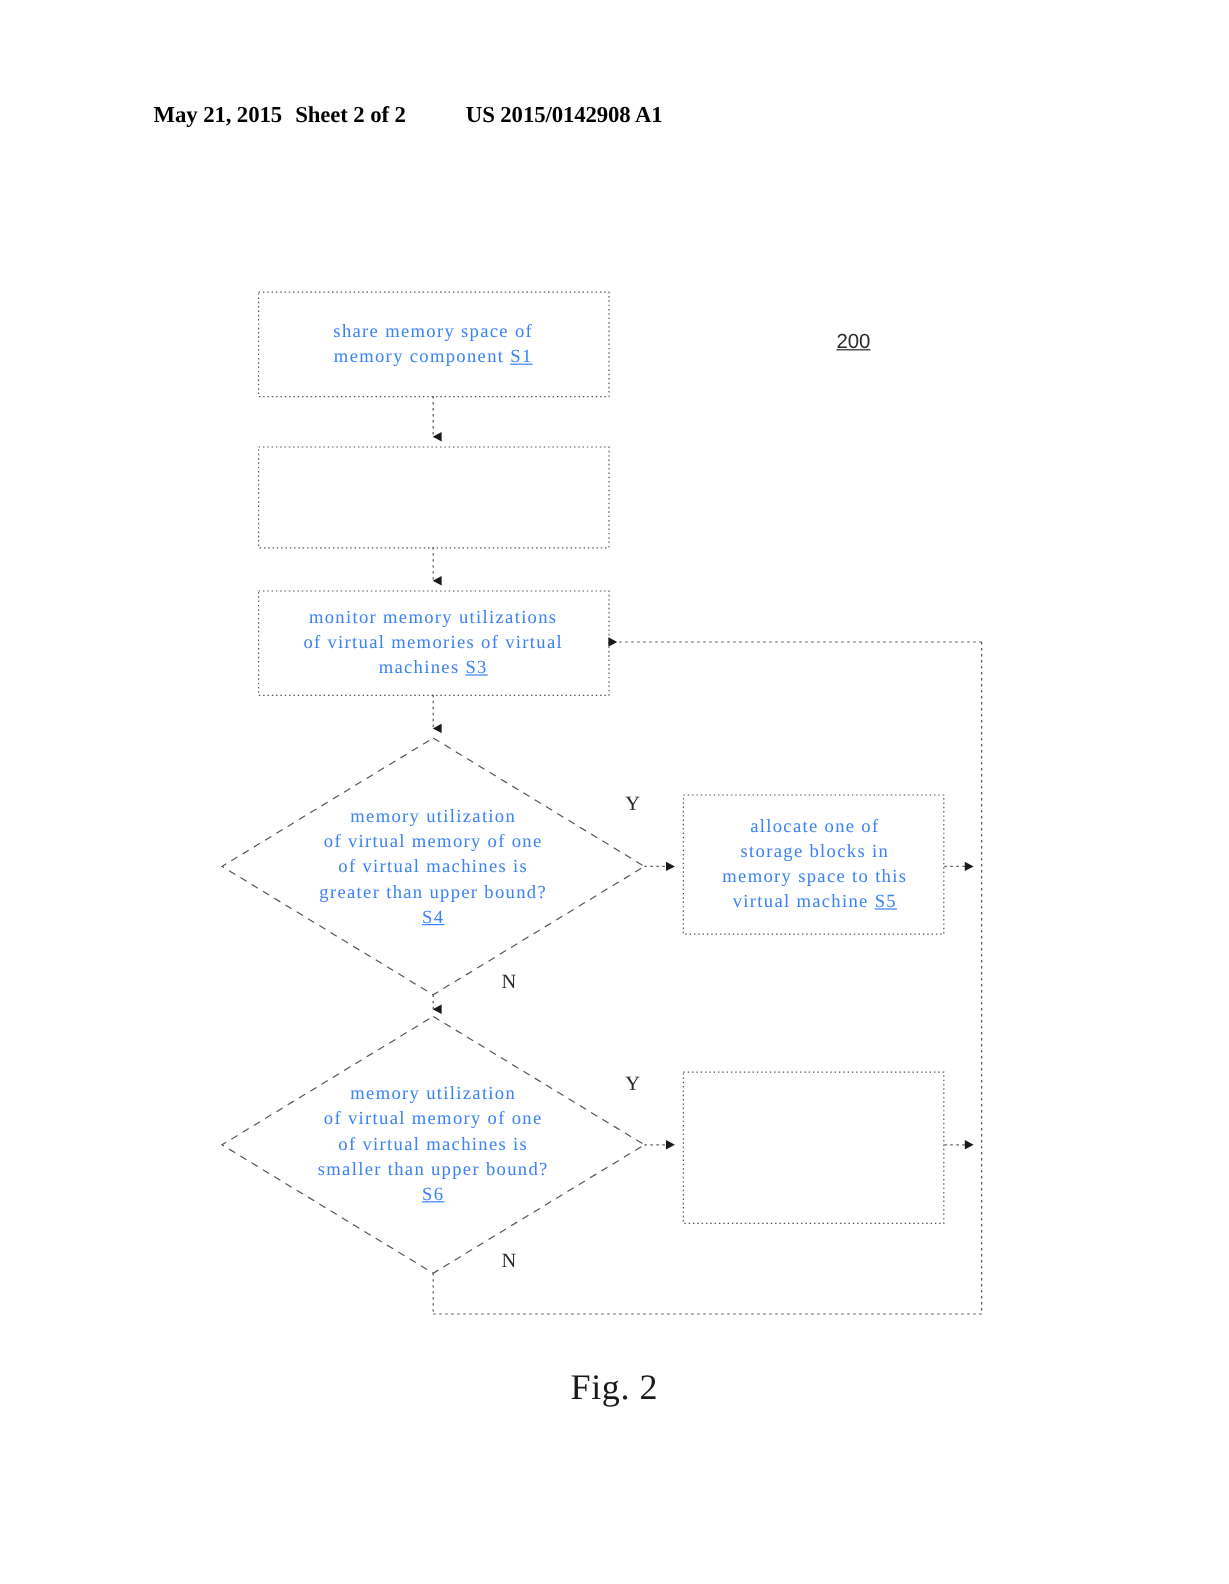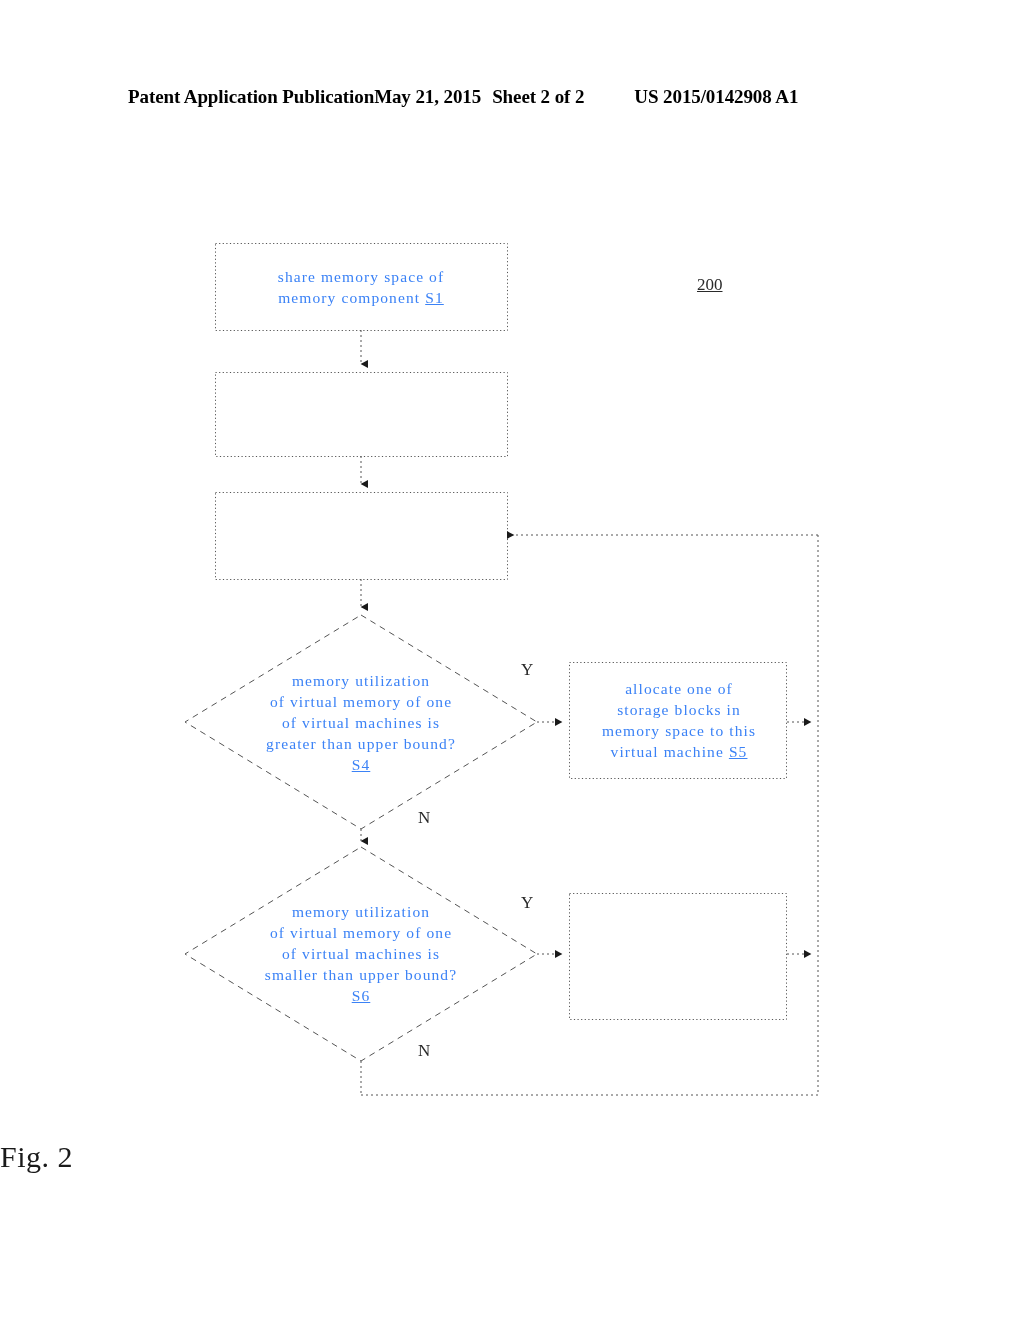--- a/index.html
+++ b/index.html
@@ -95,46 +95,45 @@
   #label-y1 { left: 521px; top: 660px; }
   #label-n1 { left: 418px; top: 808px; }
   #label-y2 { left: 521px; top: 893px; }
   #label-n2 { left: 418px; top: 1041px; }
 
   
   #diagram-ref {
     position: absolute;
     left: 697px;
     top: 275px;
-    font-family: Liberation Serif, serif;
+    font-family: Liberation Sans, sans-serif;
     font-size: 17px;
     text-decoration: underline;
     color: #2a2a2a;
     pointer-events: none;
   }
 
   
   #fig-caption {
     position: absolute;
     left: 0;
     top: 1140px;
     width: 1024px;
-    text-align: left;
+    text-align: center;
     font-family: "Liberation Serif", serif;
     font-size: 30px;
     color: #1a1a1a;
     letter-spacing: 0.5px;
     pointer-events: none;
   }
 </style>
 </head>
 <body>
 
 <div id="page-header">
-  <span class="hdr-pub">Patent Application Publication</span>
   <span class="hdr-date">May 21, 2015</span>
   <span class="hdr-sheet">Sheet 2 of 2</span>
   <span class="hdr-num">US 2015/0142908 A1</span>
 </div>
 
 <div id="flowchart">
 
   <svg id="flow-svg" viewBox="0 0 1024 1320" xmlns="http://www.w3.org/2000/svg">
     <defs>
       <marker id="arrowDown" markerWidth="9" markerHeight="9" refX="4.5" refY="7.6" orient="auto" markerUnits="userSpaceOnUse">
@@ -183,20 +182,28 @@
 
   <div class="node-text pbox-text" id="s1-text">
     <span class="ln">share memory space of</span>
     <span class="ln">
       <span>memory component</span>
       <span class="ref">S1</span>
     </span>
   </div>
 
 
+  <div class="node-text pbox-text" id="s3-text">
+    <span class="ln">monitor memory utilizations</span>
+    <span class="ln">of virtual memories of virtual</span>
+    <span class="ln">
+      <span>machines</span>
+      <span class="ref">S3</span>
+    </span>
+  </div>
 
   <div class="node-text dia-text" id="s4-text">
     <span class="ln">memory utilization</span>
     <span class="ln">of virtual memory of one</span>
     <span class="ln">of virtual machines is</span>
     <span class="ln">greater than upper bound?</span>
     <span class="ln ref">S4</span>
   </div>
 
   <div class="node-text rbox-text" id="s5-text">

